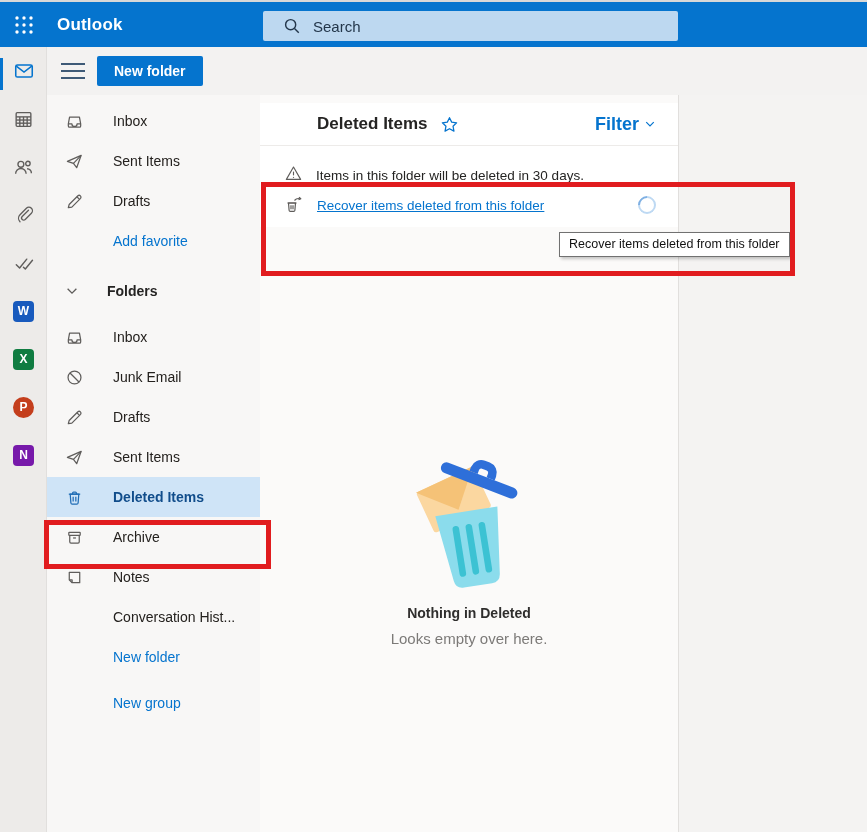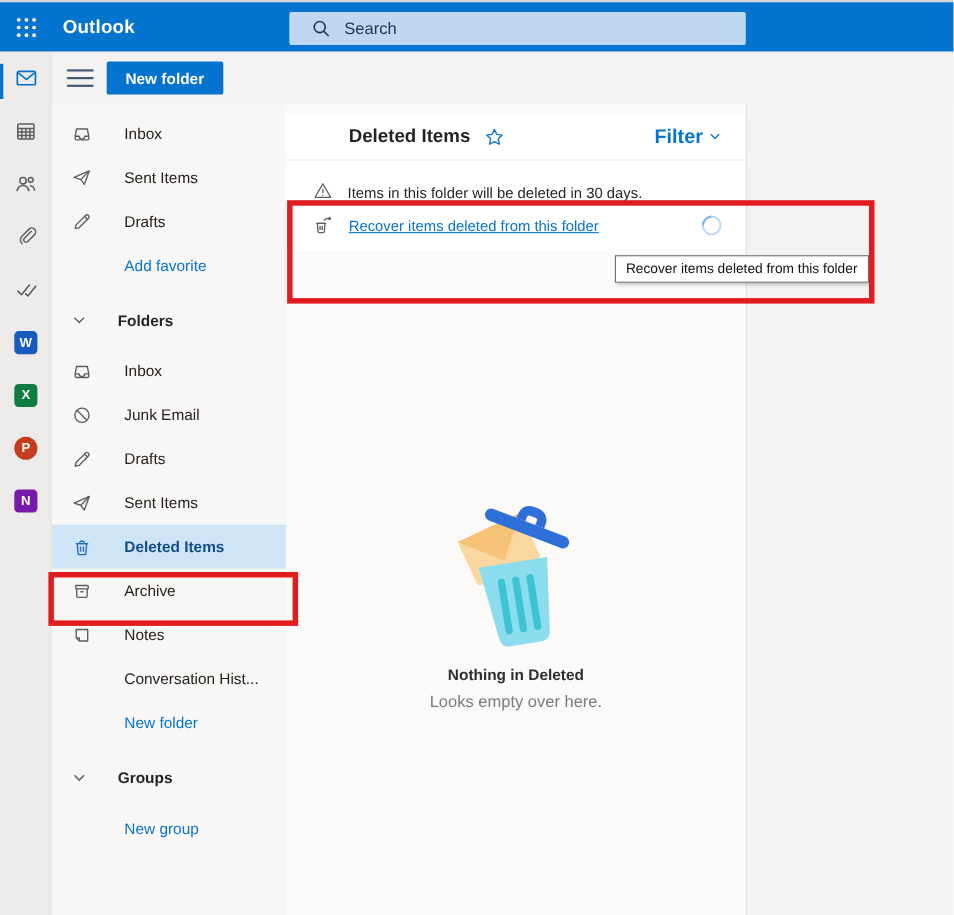--- a/index.html
+++ b/index.html
@@ -312,28 +312,20 @@
     <div class="s-item">
       <span class="s-ic"></span>
       <span class="s-lb">Conversation Hist...</span>
     </div>
     <div class="s-item link">
       <span class="s-ic"></span>
       <span class="s-lb">New folder</span>
     </div>
   </div>
 
-  <div class="s-head">
-    <span class="chev">
-      <svg width="14" height="14" viewBox="0 0 16 16" fill="none" stroke="currentColor" stroke-width="1.5">
-          <path d="M3 5.5 l5 5 5-5"></path>
-        </svg>
-    </span>
-    <span class="s-hlb">Groups</span>
-  </div>
   <div class="s-items">
     <div class="s-item link">
       <span class="s-ic"></span>
       <span class="s-lb">New group</span>
     </div>
   </div>
 </div>
 
 <div class="main">
 

